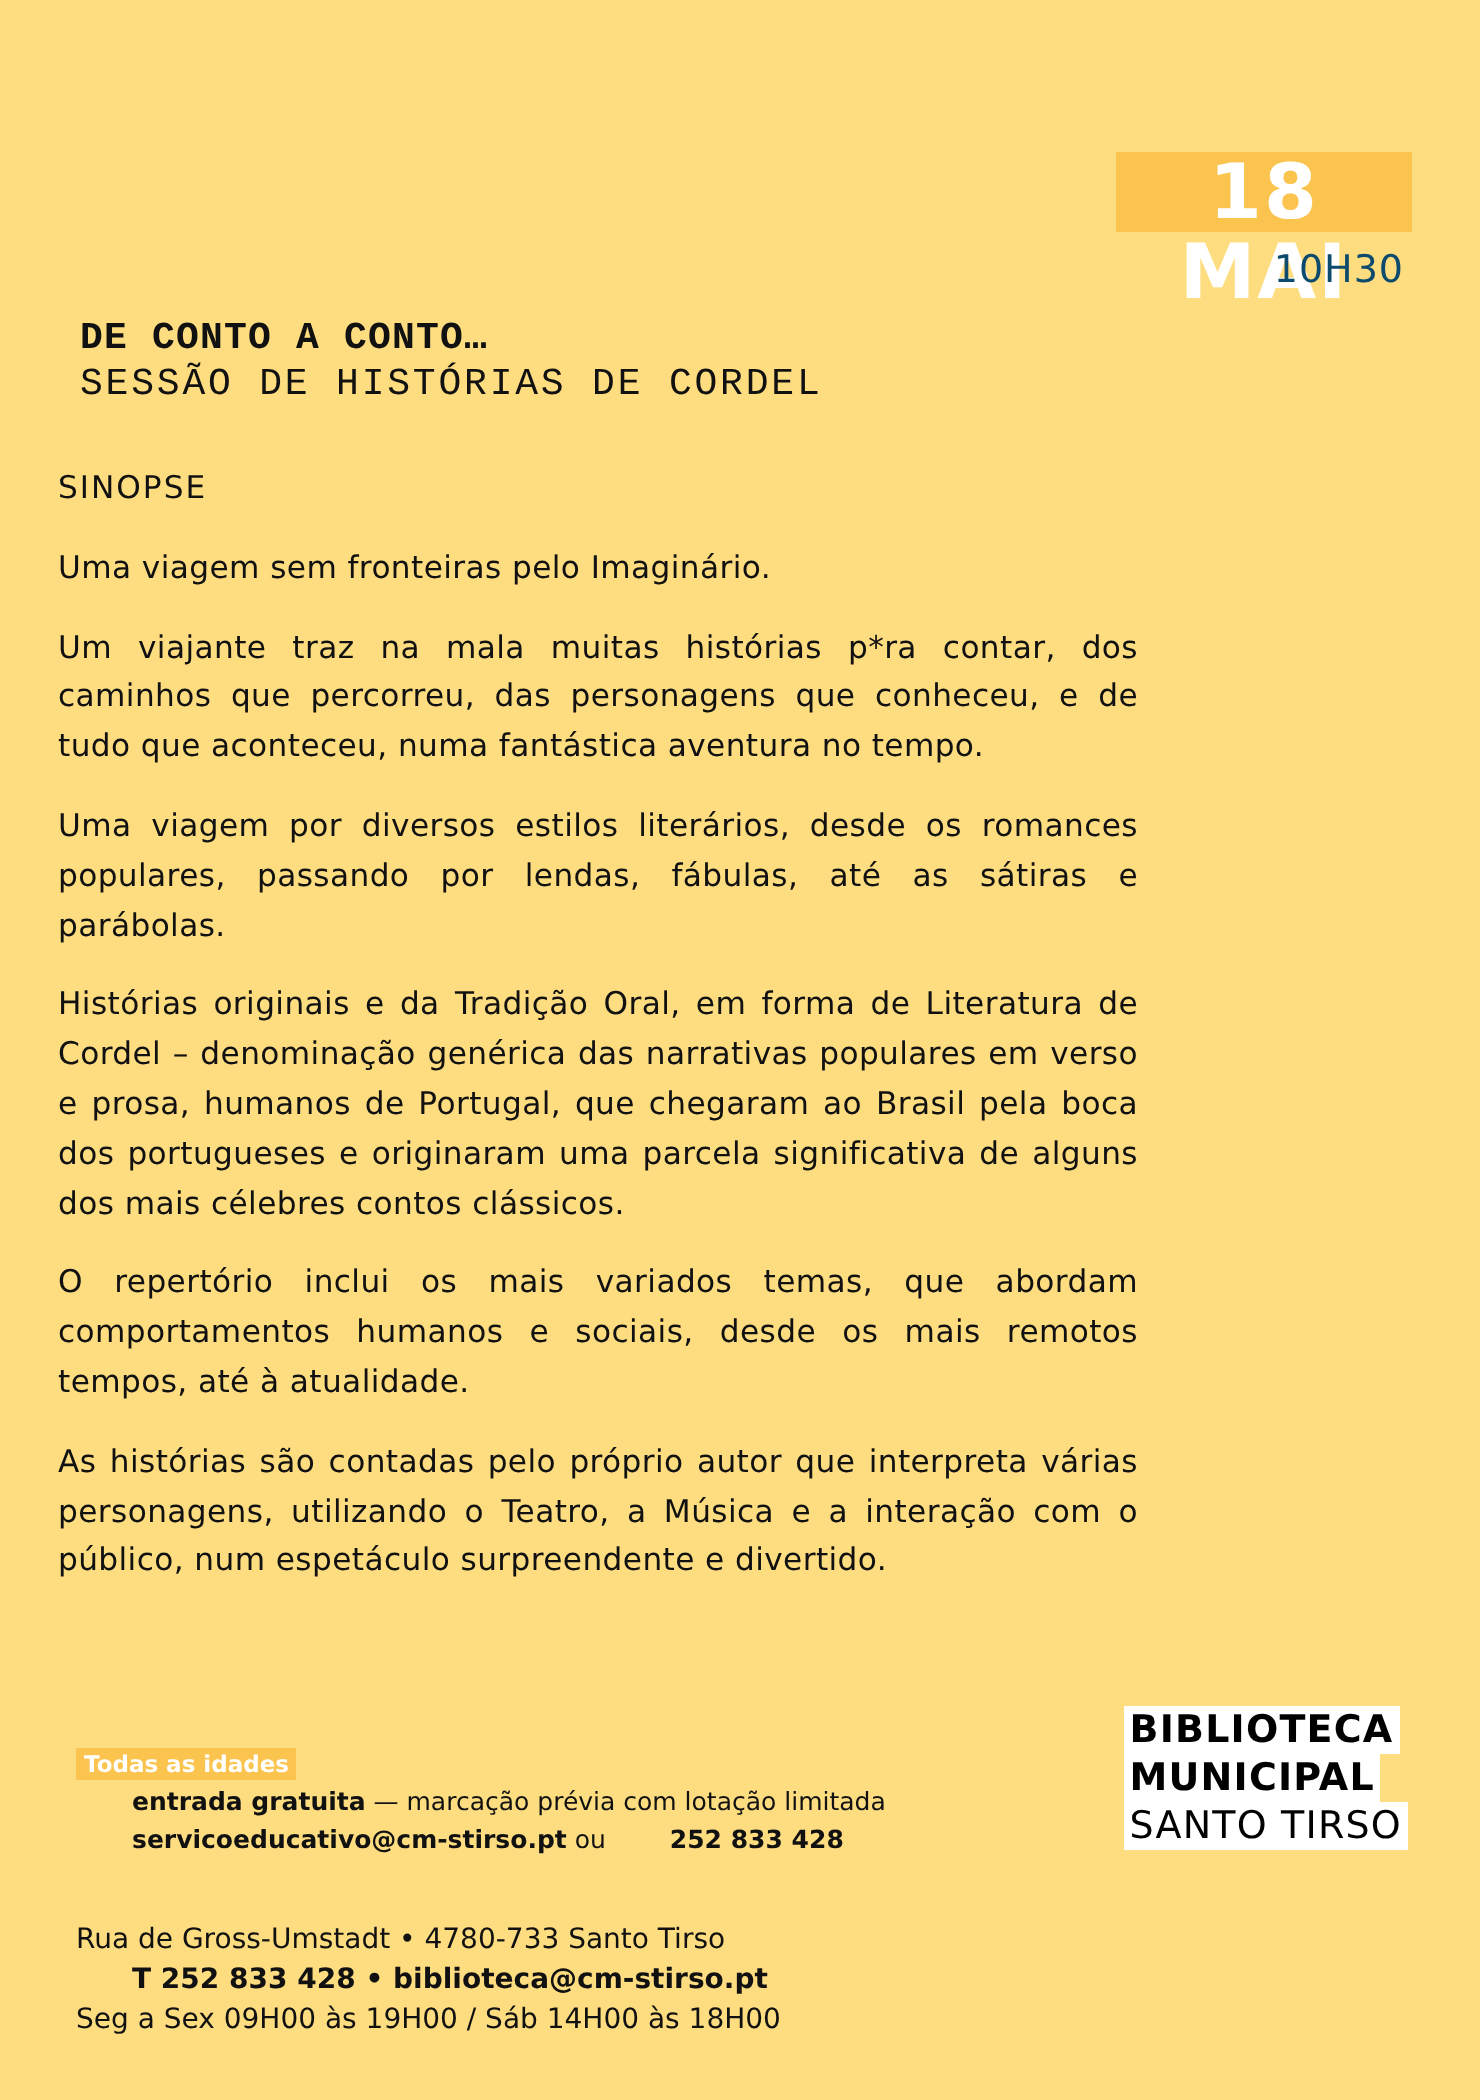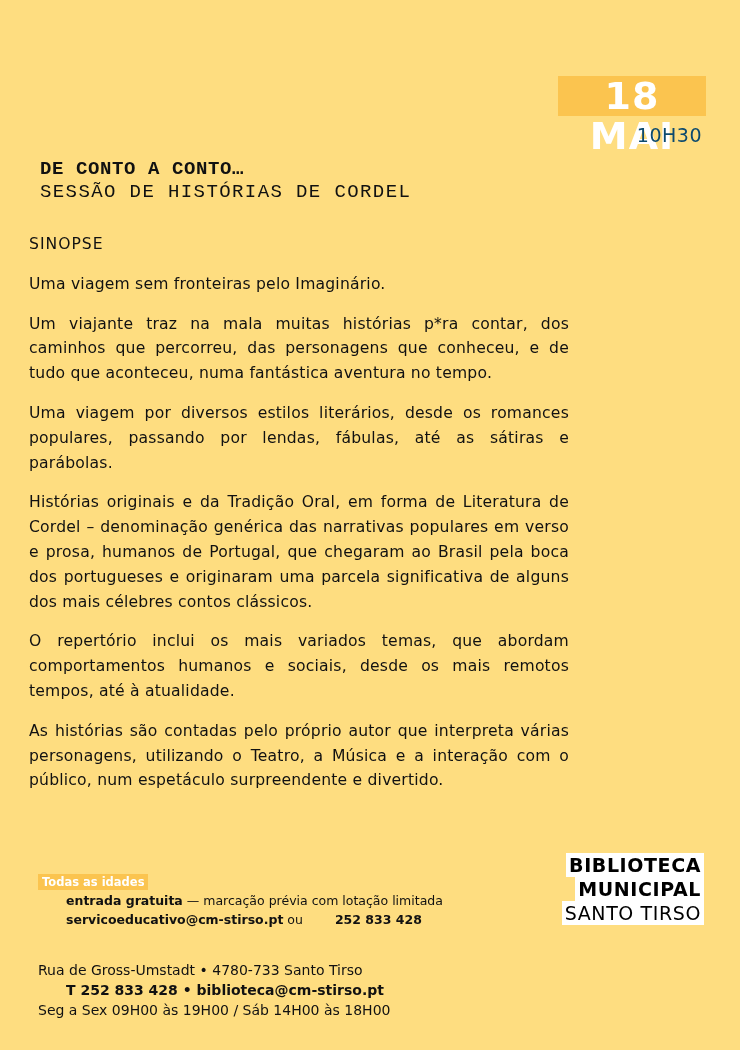--- a/index.html
+++ b/index.html
@@ -28,21 +28,21 @@
     font-size: 15.6px; line-height: 24.8px; letter-spacing: 0.2px;
   }
   .content .heading { margin: 0 0 8px 0; letter-spacing: 1px; }
   .content p { margin: 15px 0 8px 0; text-align: justify; }
   .info { position: absolute; left: 38px; top: 872px; font-size: 12.5px; line-height: 19px; }
   .age-badge {
     display: inline-block; background: #fbc44f; color: #fff;
     font-weight: bold; font-size: 11.5px; padding: 0 4px; line-height: 16px;
   }
   .bold { font-weight: bold; margin-left: 28px; }
-  .logo { position: absolute; right: 36px; top: 853px; text-align: right; }
+  .logo { position: absolute; right: 36px; top: 853px; }
   .logo span {
     display: inline-block; background: #fff; color: #000;
     font-size: 19px; line-height: 24px; padding: 0 3px; letter-spacing: 0.6px;
   }
   .logo .b { font-weight: bold; }
   .footer { position: absolute; left: 38px; top: 960px; font-size: 14px; line-height: 20px; }
 </style>
 </head>
 <body>
 

